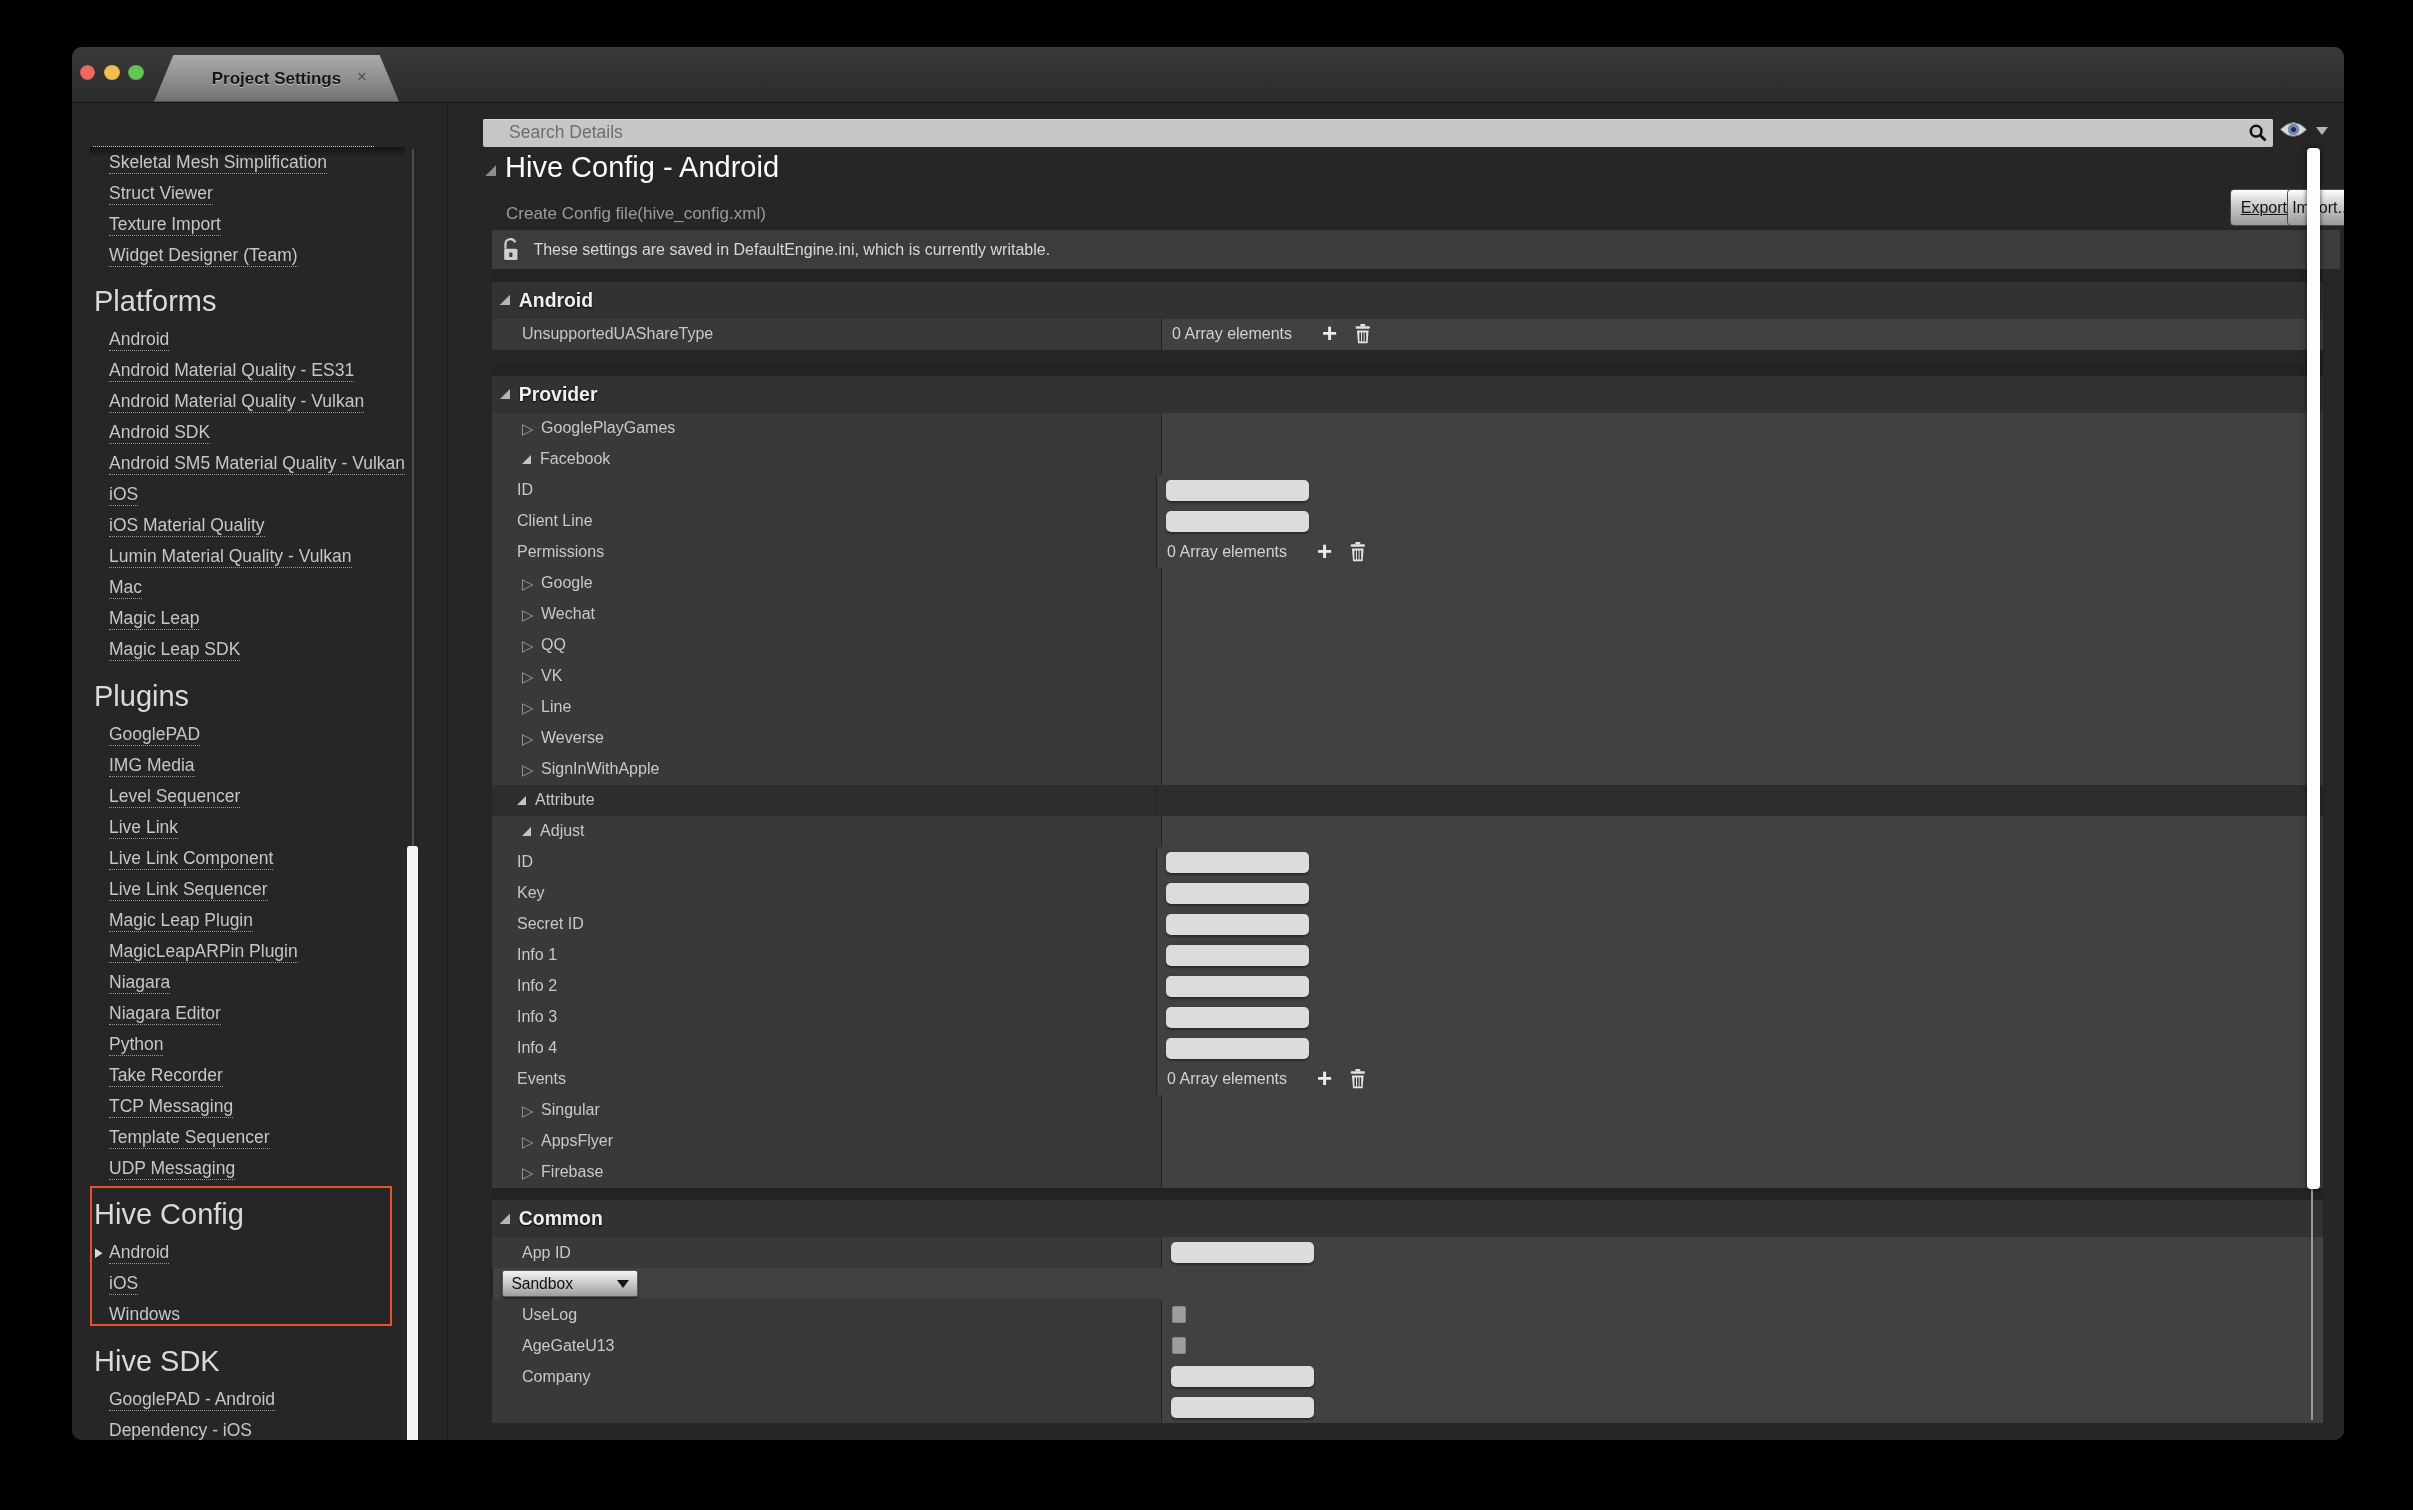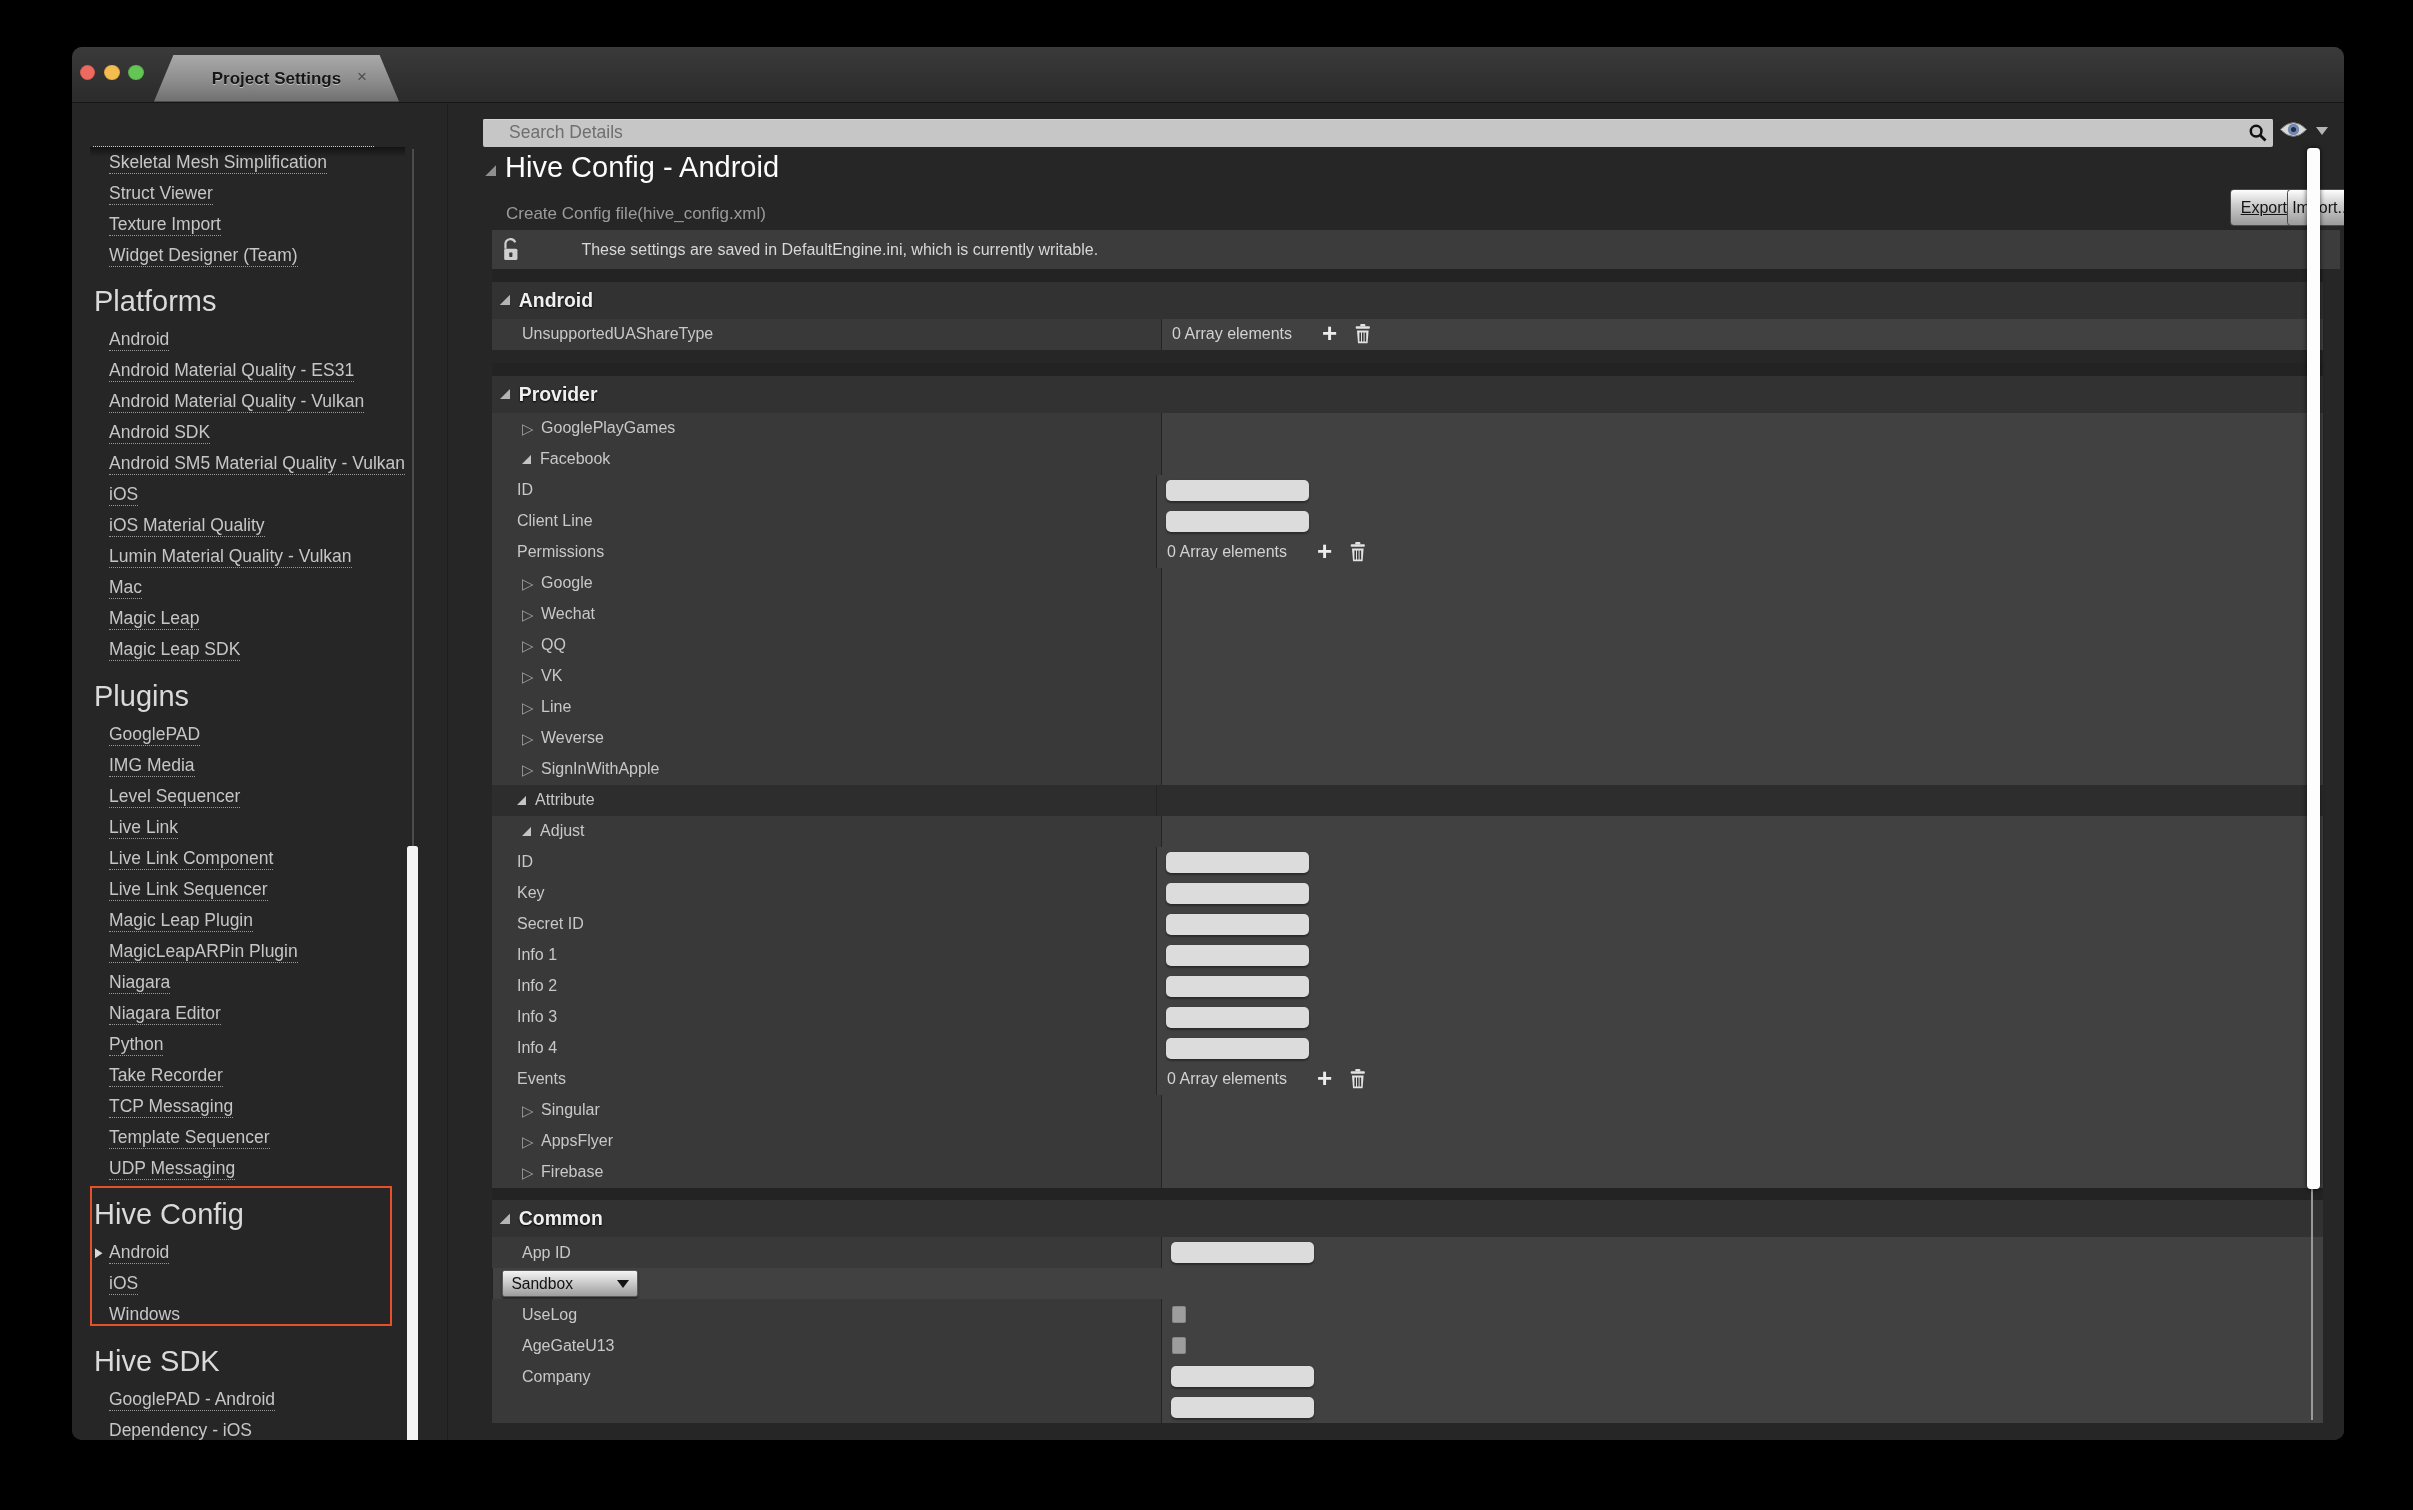--- a/index.html
+++ b/index.html
@@ -54,21 +54,21 @@
   .title-arrow{position:absolute;left:37px;top:61px;width:11.2px;height:11.2px;background:#8f8f8f;
                clip-path:polygon(100% 0,100% 100%,0 100%);}
   .page-title{position:absolute;left:57px;top:47px;font-size:29px;color:#fdfdfd;}
   .subtitle{position:absolute;left:58px;top:100px;font-size:17px;color:#9b9b9b;}
   .btn{position:absolute;top:85px;height:35px;border:1.2px solid #4a4a4a;border-radius:3.7px;
        background:linear-gradient(#fefefe,#c9c9c9 45%,#9b9b9b);display:flex;align-items:center;
        justify-content:center;font-size:16px;color:#141414;}
   .btn.export{left:1782px;width:79px;text-decoration:underline;}
   .btn.import{left:1839px;width:67px;}
   .notice{position:absolute;left:44px;top:126px;width:1848px;height:39px;background:#3c3c3c;
-          display:flex;align-items:center;gap:48px;}
+          display:flex;align-items:center;}
   .notice-lock{display:flex;margin-left:8.7px;}
   .notice-text{margin-left:13.7px;font-size:16px;color:#d8d8d8;}
   
   .sections{position:absolute;left:44px;top:165px;width:1831px;height:1156px;overflow:hidden;}
   .sec-gap{height:12.5px;background:#232323;}
   .sec-header{height:37px;background:#323232;display:flex;align-items:center;padding-left:7.5px;}
   .sec-title{margin-left:8.7px;font-size:19.4px;font-weight:bold;color:#f0f0f0;text-shadow:0 1.2px 1.9px #000;}
   .tri-exp{width:10.6px;height:10.6px;background:#b5b5b5;clip-path:polygon(100% 0,100% 100%,0 100%);flex:none;}
   .tri-exp.sm{width:9.4px;height:9.4px;background:#c4c4c4;margin-right:8.7px;}
   .tri-col{font-size:15px;color:#9f9f9f;margin-right:7.5px;line-height:1;flex:none;}

